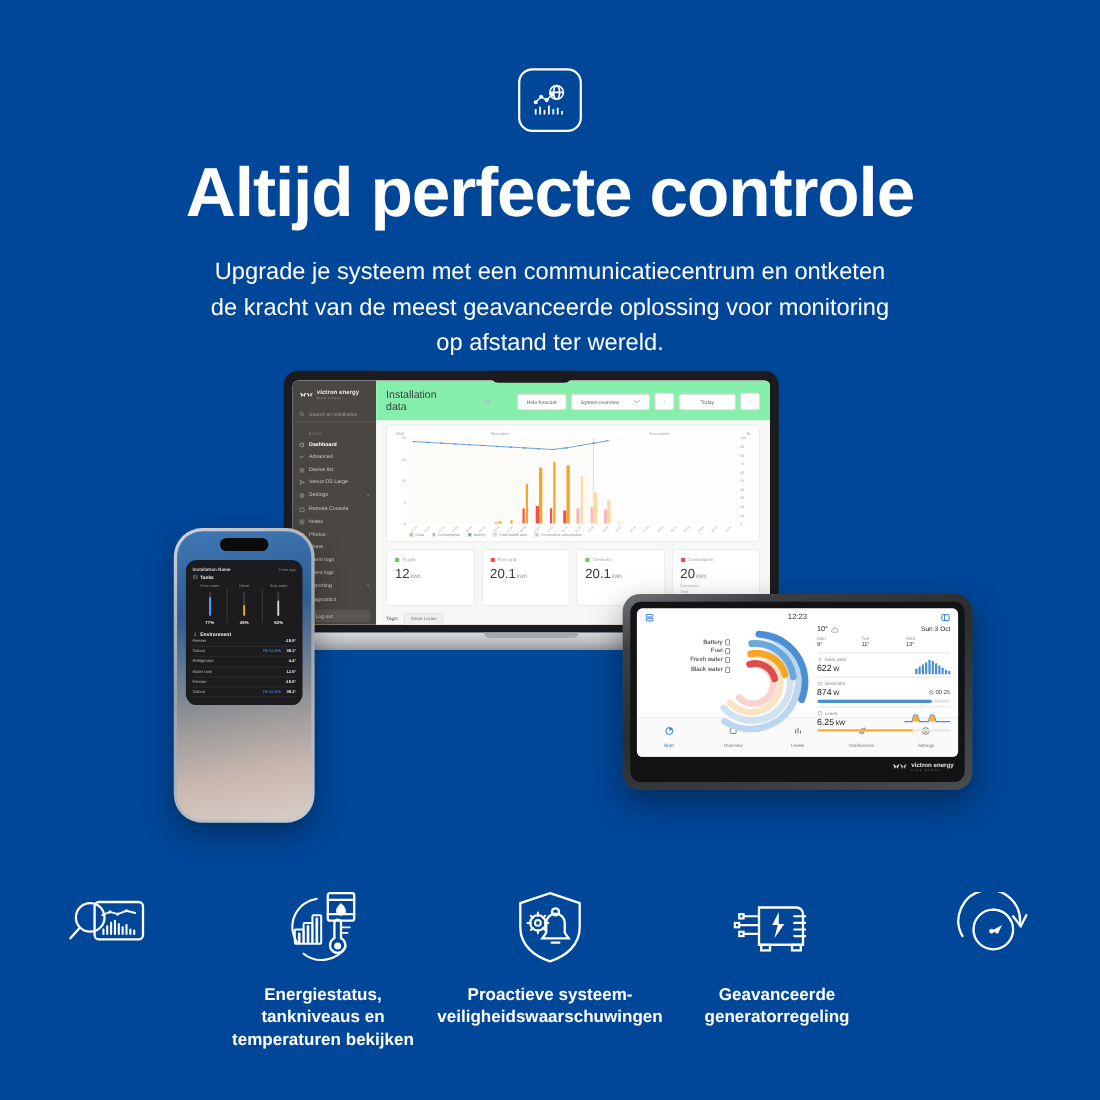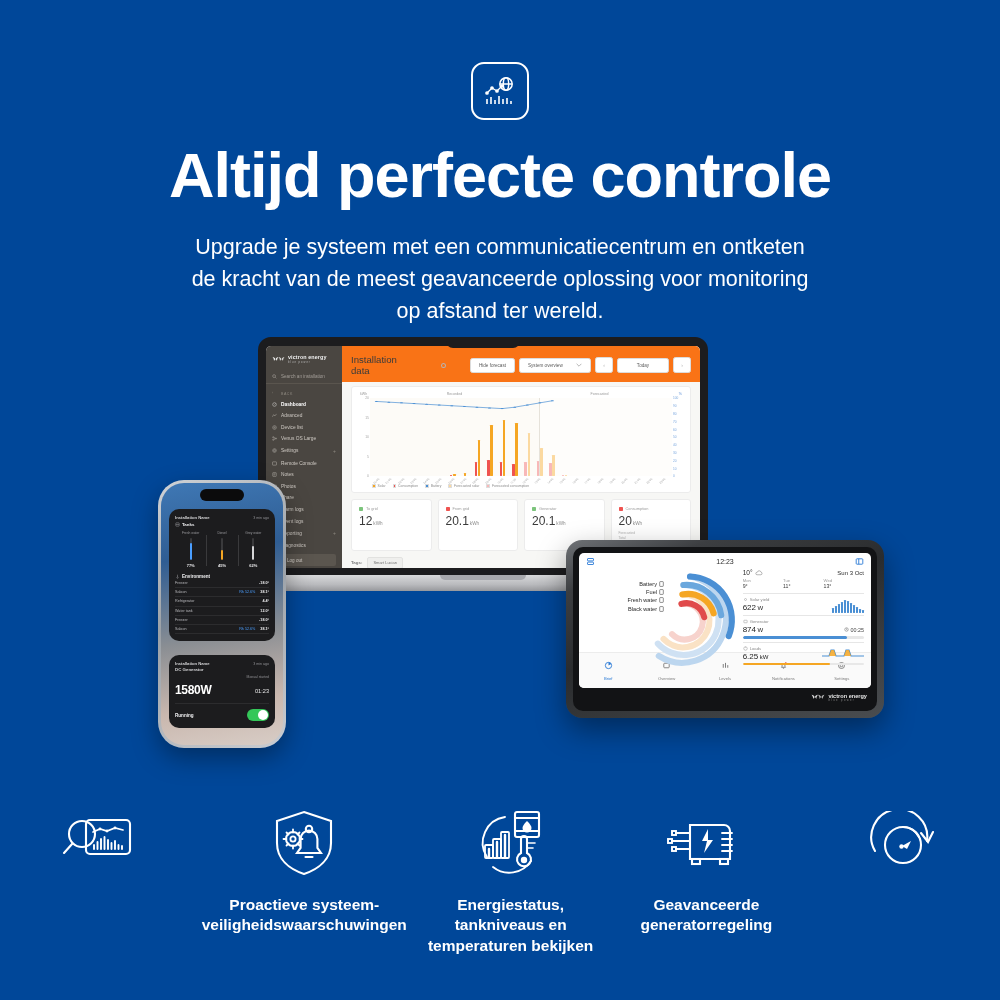--- a/index.html
+++ b/index.html
@@ -114,21 +114,21 @@
   .vrm-logout {
     margin: 3px 6px 6px 6px; padding: 3.5px 6px;
     background: #5b564f; border-radius: 2px;
     font-size: 4.6px; color: #d4cfc9; display:flex; gap:4px; align-items:center;
   }
 
   .vrm-main { flex: 1; background: #f7f7f5; display: flex; flex-direction: column; min-width: 0; }
   .vrm-top {
     display: flex; align-items: center; gap: 24px;
     padding: 8px 9px 6px 9px;
-    background: #f97316;
+    background: #86efac;
   }
   .vrm-h1 { font-size: 9.6px; color: #3b3b3b; font-weight: 400; }
   .vrm-h1-dot { width: 5px; height: 5px; border: .6px solid #b6b6b6; border-radius: 50%; margin-left: 4px; }
   .vrm-ctrls { margin-left: auto; display: flex; align-items: center; gap: 4px; }
   .vrm-btn {
     border: .6px solid #dcdcdc; background: #fff; border-radius: 2.5px;
     font-size: 4.6px; color: #5c5c5c; padding: 4px 8px; white-space: nowrap;
     display:flex; align-items:center; gap:10px;
   }
   .vrm-btn.sel { width: 72px; justify-content: space-between; }
@@ -724,40 +724,20 @@
               <span class="v">-18.0°</span>
             </div>
             <div class="env-row">
               <span class="n">Saloon</span>
               <span class="rh">Rh 52.6%</span>
               <span class="v">38.1°</span>
             </div>
           </div>
       </div>
 
-      <div class="widget">
-        <div class="w-top">
-          <span class="w-name">Installation Name</span>
-          <span class="w-ago">3 min ago</span>
-        </div>
-        <div style="font-size:4.4px;color:#d2d2d4;font-weight:700;margin-top:1px;">DC Generator</div>
-        <div style="display:flex;align-items:flex-end;margin-top:3px;">
-          <span class="gen-val">1580W</span>
-          <span class="gen-right">
-            <span class="gen-ms" style="display:block">Manual started</span>
-            <span class="gen-time">01:23</span>
-          </span>
-        </div>
-        <div class="gen-run">
-          <span>Running</span>
-          <span class="toggle">
-              <i></i>
-            </span>
-        </div>
-      </div>
     </div>
   </div>
 
   <div class="gx">
     <div class="gx-inner">
       <div class="gx-screen">
         <div class="gx-status">
           <svg width="9" height="9" viewBox="0 0 12 12" fill="none" stroke="#2b7bd6" stroke-width="1.2">
               <rect x="2" y="2" width="8" height="3.2" rx=".7"></rect>
               <rect x="2" y="6.8" width="8" height="3.2" rx=".7"></rect>
@@ -960,44 +940,20 @@
           <line x1="62" y1="37" x2="62" y2="34"></line>
         </g>
         <circle cx="22" cy="22" r="13"></circle>
         <line x1="12.5" y1="31.5" x2="4" y2="41"></line>
       </svg>
     </div>
   </div>
 
   <div class="feature">
     <div class="fi">
-      <svg width="70" height="70" viewBox="0 0 70 70" fill="none" stroke="#fff" stroke-width="2.1" stroke-linecap="round">
-        <path d="M35 4 L62 13 v22 c0 16-12 26-27 31C20 61 8 51 8 35V13z"></path>
-        <path d="M28 45h24l-3.6-5.2V31a8.4 8.4 0 0 0-16.8 0v8.8z"></path>
-        <circle cx="40" cy="21" r="3.2"></circle>
-        <line x1="36.5" y1="49" x2="43.5" y2="49"></line>
-        <circle cx="24" cy="31" r="7" stroke-width="2"></circle>
-        <circle cx="24" cy="31" r="2.6" stroke-width="1.8"></circle>
-        <g stroke-width="1.8">
-          <line x1="24" y1="21.5" x2="24" y2="24.5"></line>
-            <line x1="24" y1="37.5" x2="24" y2="40.5"></line>
-          <line x1="14.5" y1="31" x2="17.5" y2="31"></line>
-            <line x1="30.5" y1="31" x2="33.5" y2="31"></line>
-          <line x1="17.5" y1="24.5" x2="19.5" y2="26.5"></line>
-            <line x1="28.5" y1="35.5" x2="30.5" y2="37.5"></line>
-          <line x1="30.5" y1="24.5" x2="28.5" y2="26.5"></line>
-            <line x1="19.5" y1="35.5" x2="17.5" y2="37.5"></line>
-        </g>
-      </svg>
-    </div>
-    <div class="ft">Proactieve systeem-veiligheidswaarschuwingen</div>
-  </div>
-
-  <div class="feature">
-    <div class="fi">
       <svg width="72" height="68" viewBox="0 0 72 68" fill="none" stroke="#fff" stroke-width="2.1" stroke-linecap="round">
         <path d="M30 8 A26 26 0 0 0 12 48" stroke-width="1.9"></path>
         <path d="M18 58 A26 26 0 0 0 56 52" stroke-width="1.9"></path>
         <rect x="40" y="3" width="24" height="25" rx="2"></rect>
         <line x1="40" y1="9" x2="64" y2="9"></line>
           <line x1="40" y1="22" x2="64" y2="22"></line>
         <path d="M52 12c3 3 4.5 5 4.5 7a4.5 4.5 0 0 1-9 0c0-2 1.5-4 4.5-7z" fill="#fff" stroke="none"></path>
         <g stroke-width="2.4">
           <line x1="14" y1="48" x2="14" y2="40"></line>
             <line x1="22" y1="48" x2="22" y2="33"></line>
@@ -1006,20 +962,44 @@
         <rect x="10" y="36" width="8" height="13" rx="1" stroke-width="1.8"></rect>
         <rect x="18" y="30" width="8" height="19" rx="1" stroke-width="1.8"></rect>
         <rect x="26" y="23" width="8" height="26" rx="1" stroke-width="1.8"></rect>
         <path d="M46 30v14a7 7 0 1 0 6 0V30a3 3 0 0 0-6 0z"></path>
         <line x1="52" y1="34" x2="60" y2="34" stroke-width="1.6"></line>
         <line x1="52" y1="39" x2="58" y2="39" stroke-width="1.6"></line>
         <circle cx="49" cy="51" r="3.2" fill="#fff" stroke="none"></circle>
       </svg>
     </div>
     <div class="ft">Energiestatus, tankniveaus en temperaturen bekijken</div>
+  </div>
+
+  <div class="feature">
+    <div class="fi">
+      <svg width="70" height="70" viewBox="0 0 70 70" fill="none" stroke="#fff" stroke-width="2.1" stroke-linecap="round">
+        <path d="M35 4 L62 13 v22 c0 16-12 26-27 31C20 61 8 51 8 35V13z"></path>
+        <path d="M28 45h24l-3.6-5.2V31a8.4 8.4 0 0 0-16.8 0v8.8z"></path>
+        <circle cx="40" cy="21" r="3.2"></circle>
+        <line x1="36.5" y1="49" x2="43.5" y2="49"></line>
+        <circle cx="24" cy="31" r="7" stroke-width="2"></circle>
+        <circle cx="24" cy="31" r="2.6" stroke-width="1.8"></circle>
+        <g stroke-width="1.8">
+          <line x1="24" y1="21.5" x2="24" y2="24.5"></line>
+            <line x1="24" y1="37.5" x2="24" y2="40.5"></line>
+          <line x1="14.5" y1="31" x2="17.5" y2="31"></line>
+            <line x1="30.5" y1="31" x2="33.5" y2="31"></line>
+          <line x1="17.5" y1="24.5" x2="19.5" y2="26.5"></line>
+            <line x1="28.5" y1="35.5" x2="30.5" y2="37.5"></line>
+          <line x1="30.5" y1="24.5" x2="28.5" y2="26.5"></line>
+            <line x1="19.5" y1="35.5" x2="17.5" y2="37.5"></line>
+        </g>
+      </svg>
+    </div>
+    <div class="ft">Proactieve systeem-veiligheidswaarschuwingen</div>
   </div>
 
   <div class="feature">
     <div class="fi">
       <svg width="80" height="56" viewBox="0 0 80 56" fill="none" stroke="#fff" stroke-width="2.1" stroke-linecap="round">
         <path d="M24 10h34a6 6 0 0 1 6 6v28H24z"></path>
         <line x1="24" y1="44" x2="64" y2="44"></line>
         <rect x="26" y="44" width="8" height="5"></rect>
           <rect x="54" y="44" width="8" height="5"></rect>
         <g stroke-width="1.9">

